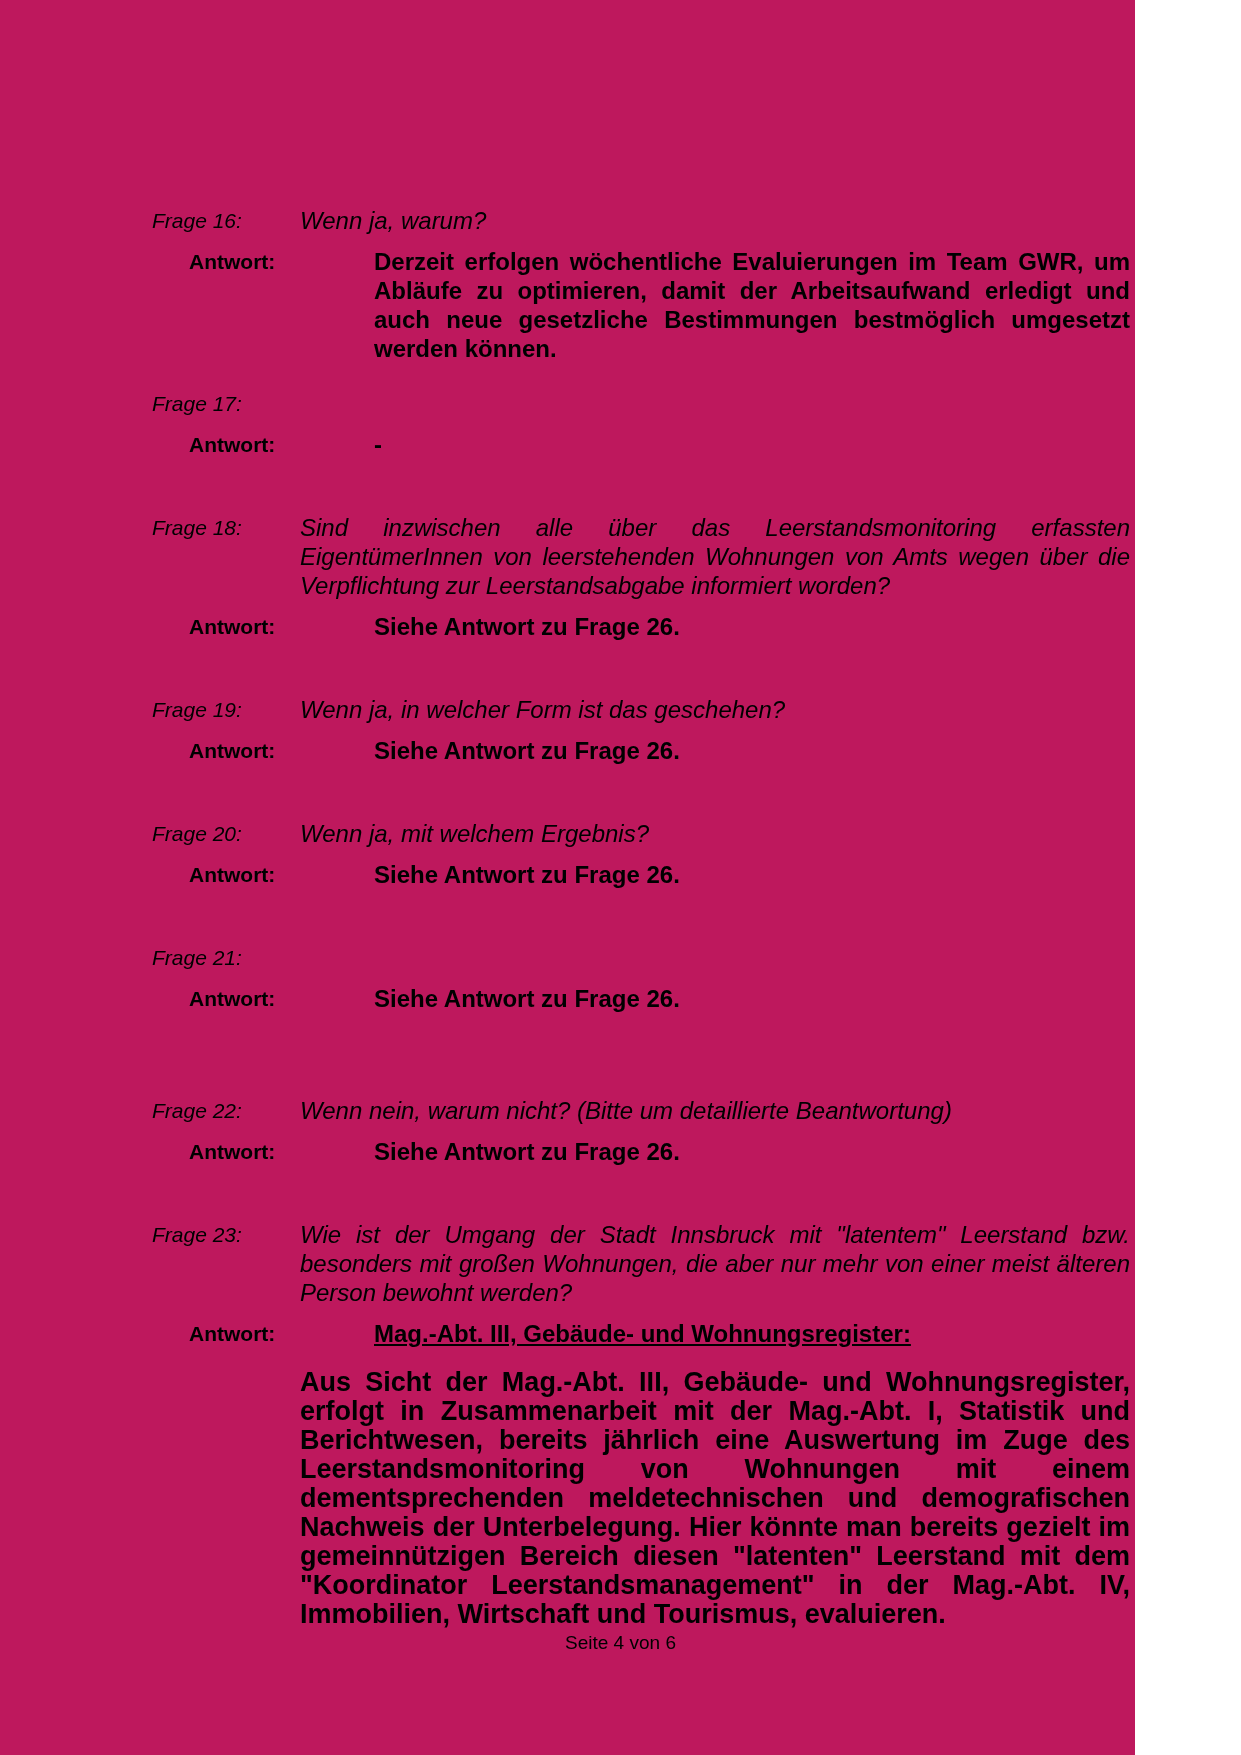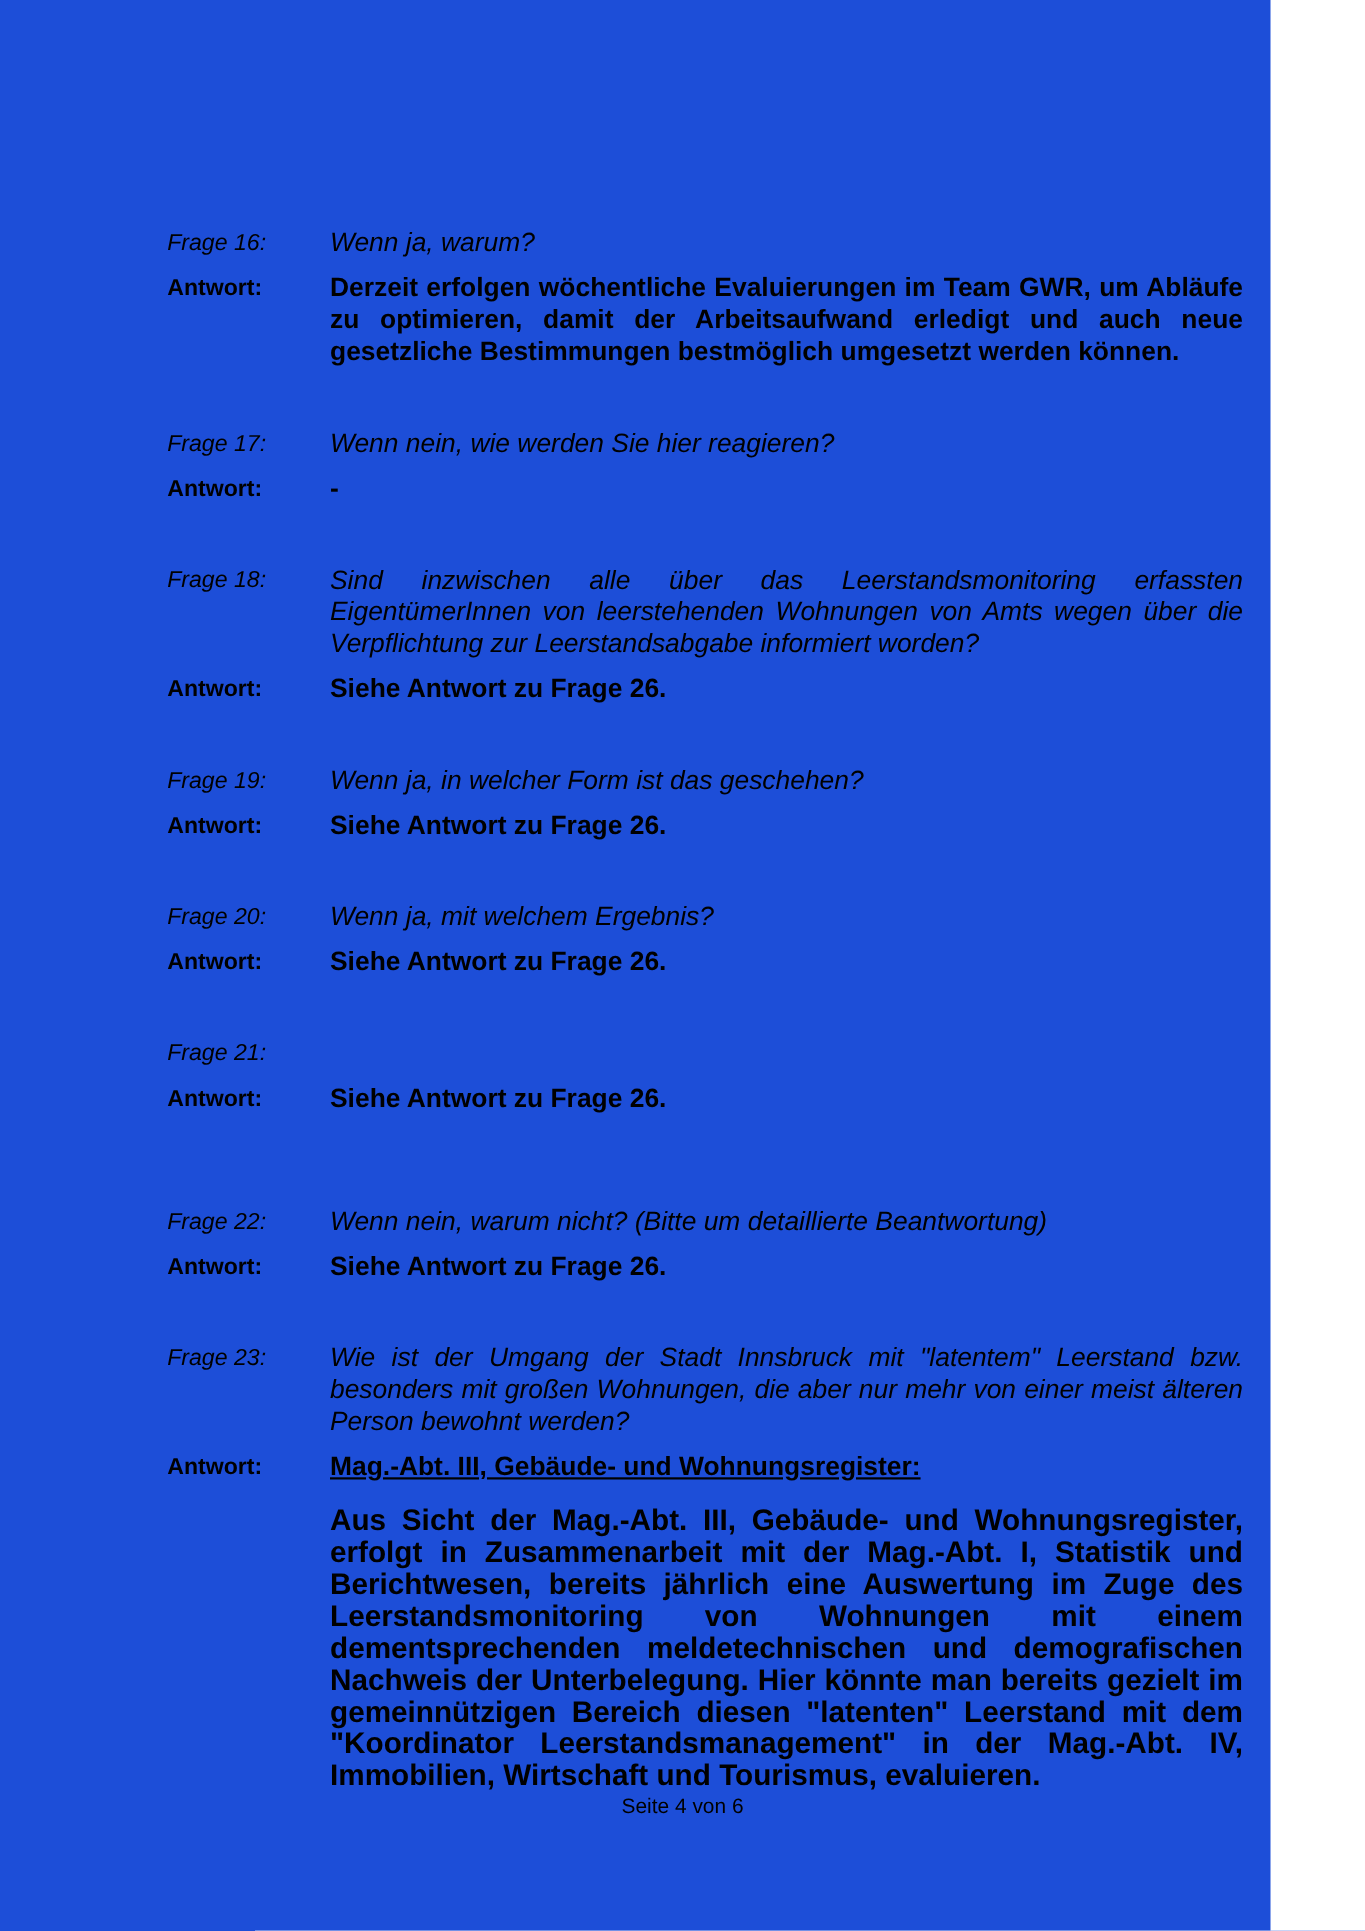--- a/index.html
+++ b/index.html
@@ -1,23 +1,23 @@
 <!DOCTYPE html>
 <html><head>
 <meta charset="utf-8">
 <style>
   html, body { margin: 0; padding: 0; background: #ffffff; }
   body { width: 1241px; height: 1755px; position: relative; overflow: hidden; color: #000; }
-  .page { position: absolute; left: 0; top: 0; width: 1135px; height: 1755px; background: #1d4ed8; padding-left: 20px; }
+  .page { position: absolute; left: 0; top: 0; width: 1135px; height: 1755px; background: #be185d; }
   .block { position: absolute; left: 152px; width: 978px; }
   .row { display: flex; align-items: flex-start; }
   .label { width: 148px; flex: 0 0 148px; font-family: "Liberation Sans", sans-serif; font-size: 21px; line-height: 29px; }
   .text { flex: 1; font-family: "Liberation Sans", sans-serif; font-size: 24px; line-height: 29px; text-align: justify; }
   .q .label, .q .text { font-style: italic; font-weight: normal; }
-  .a .label, .a .text { font-weight: bold; font-style: normal; }
+  .a .label, .a .text { font-weight: bold; font-style: normal; margin-left: 37px; }
   .a { margin-top: 12px; }
   .sub-head { text-decoration: underline; }
   .para { margin-top: 20px; font-weight: bold; font-family: "Liberation Sans", sans-serif; font-size: 27px; line-height: 29px; text-align: justify; margin-left: 148px; }
   .footer { position: absolute; top: 1620px; left: 0; width: 1241px; text-align: center; font-family: "Liberation Sans", sans-serif; font-size: 19px; margin-top: 12px; }
 </style>
 </head>
 <body>
 
 <div class="page">
 
@@ -28,21 +28,20 @@
     </div>
     <div class="row a">
       <div class="label">Antwort:</div>
       <div class="text">Derzeit erfolgen wöchentliche Evaluierungen im Team GWR, um Abläufe zu optimieren, damit der Arbeitsaufwand erledigt und auch neue gesetzliche Bestimmungen bestmöglich umgesetzt werden können.</div>
     </div>
   </div>
 
   <div class="block" style="top:389px;">
     <div class="row q">
       <div class="label">Frage 17:</div>
-      <div class="text">Wenn nein, wie werden Sie hier reagieren?</div>
     </div>
     <div class="row a">
       <div class="label">Antwort:</div>
       <div class="text">-</div>
     </div>
   </div>
 
   <div class="block" style="top:513px;">
     <div class="row q">
       <div class="label">Frage 18:</div>

